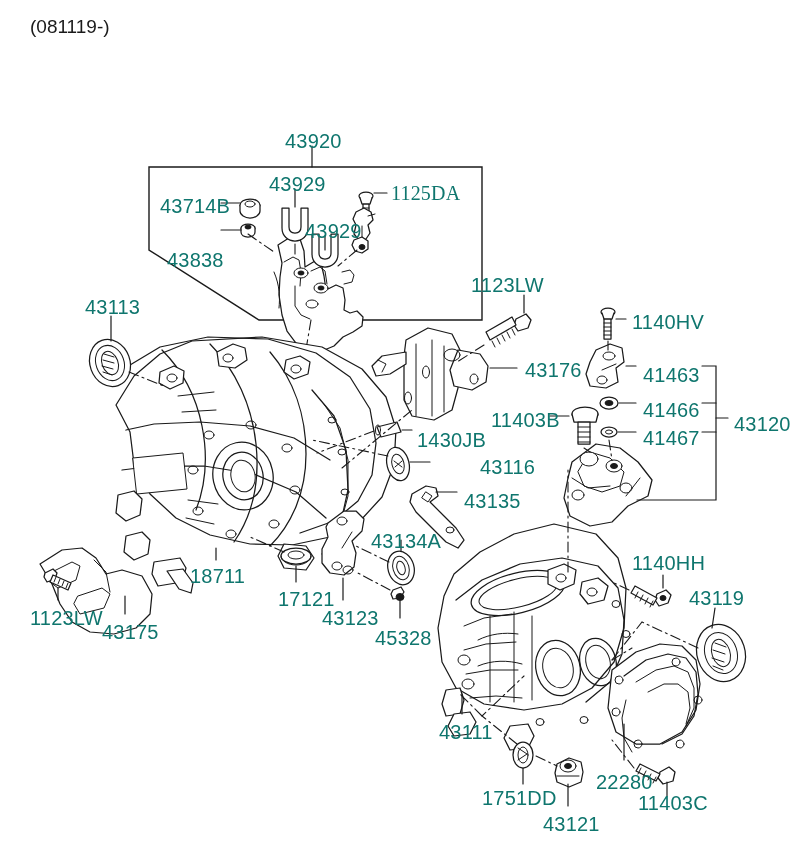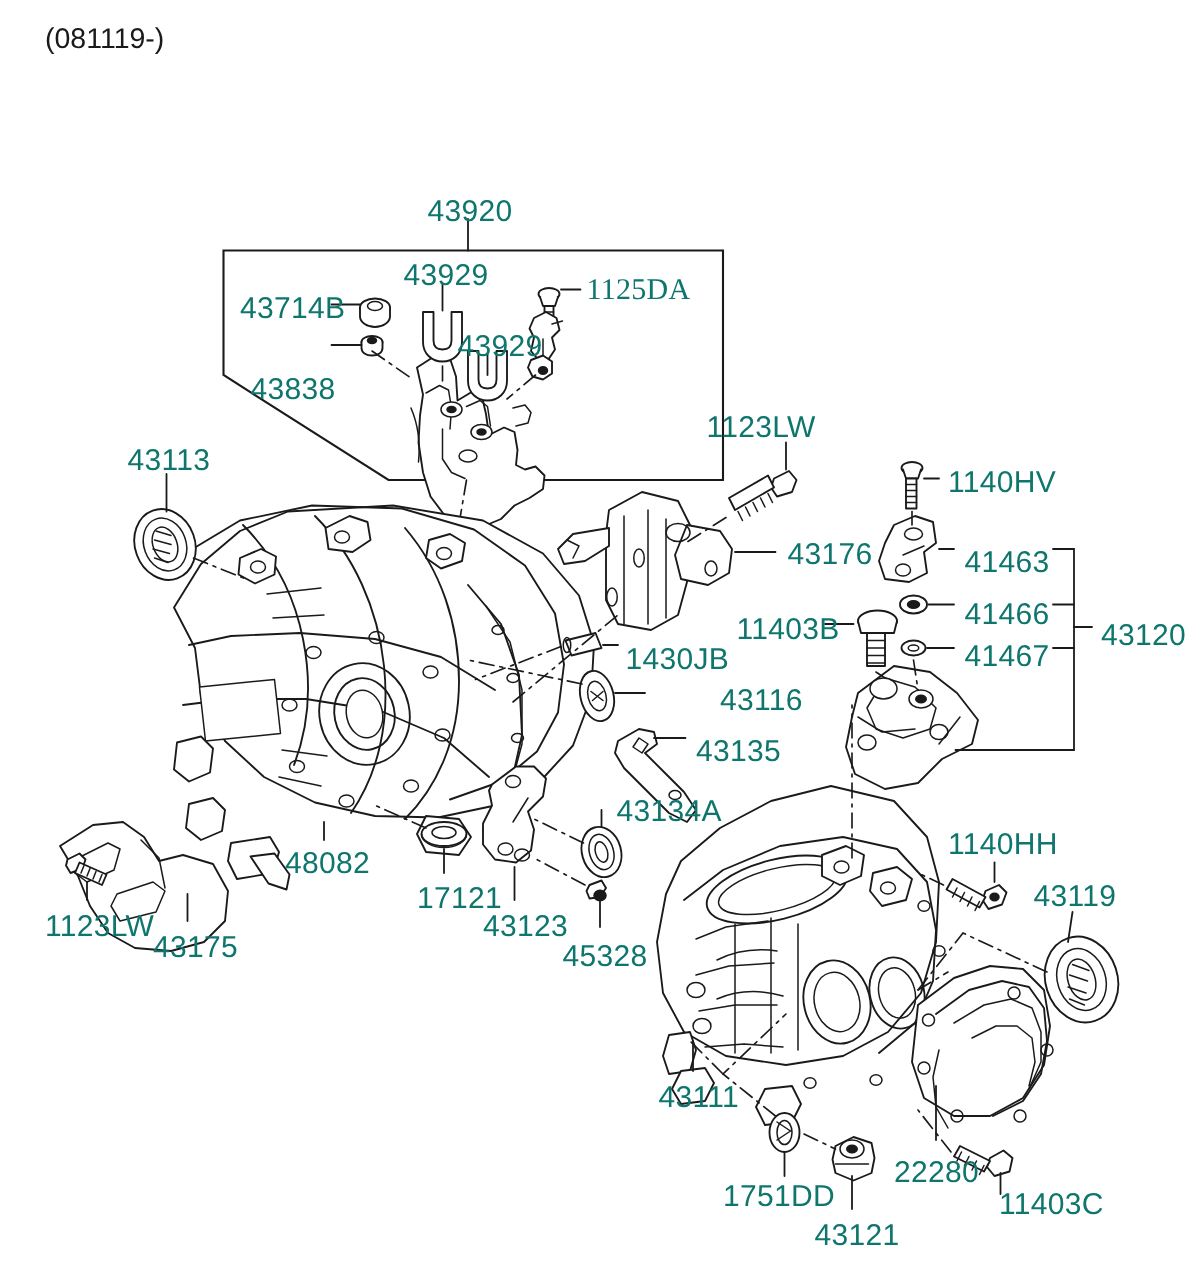--- a/index.html
+++ b/index.html
@@ -454,28 +454,28 @@
   <div class="lbl" style="left:513px;top:360px;">43176</div>
   <div class="lbl" style="left:620px;top:312px;">1140HV</div>
   <div class="lbl" style="left:631px;top:365px;">41463</div>
   <div class="lbl" style="left:631px;top:400px;">41466</div>
   <div class="lbl" style="left:631px;top:428px;">41467</div>
   <div class="lbl" style="left:722px;top:414px;">43120</div>
   <div class="lbl" style="left:479px;top:410px;">11403B</div>
   <div class="lbl" style="left:405px;top:430px;">1430JB</div>
   <div class="lbl" style="left:425px;top:457px;margin-left:43px;">43116</div>
   <div class="lbl" style="left:452px;top:491px;">43135</div>
-  <div class="lbl" style="left:359px;top:531px;margin-left:40px;">43134A</div>
-  <div class="lbl" style="left:178px;top:566px;">48082</div>
+  <div class="lbl" style="left:359px;top:531px;">43134A</div>
+  <div class="lbl" style="left:178px;top:566px;">18711</div>
   <div class="lbl" style="left:266px;top:589px;">17121</div>
   <div class="lbl" style="left:310px;top:608px;">43123</div>
   <div class="lbl" style="left:363px;top:628px;">45328</div>
   <div class="lbl" style="left:18px;top:608px;">1123LW</div>
   <div class="lbl" style="left:90px;top:622px;">43175</div>
   <div class="lbl" style="left:620px;top:553px;">1140HH</div>
   <div class="lbl" style="left:677px;top:588px;">43119</div>
   <div class="lbl" style="left:427px;top:722px;">43111</div>
   <div class="lbl" style="left:470px;top:788px;">1751DD</div>
   <div class="lbl" style="left:531px;top:814px;">43121</div>
   <div class="lbl" style="left:584px;top:772px;">22280</div>
-  <div class="lbl" style="left:626px;top:793px;margin-left:28px;">11403C</div>
+  <div class="lbl" style="left:626px;top:793px;">11403C</div>
 
 </div>
 
 </body></html>

